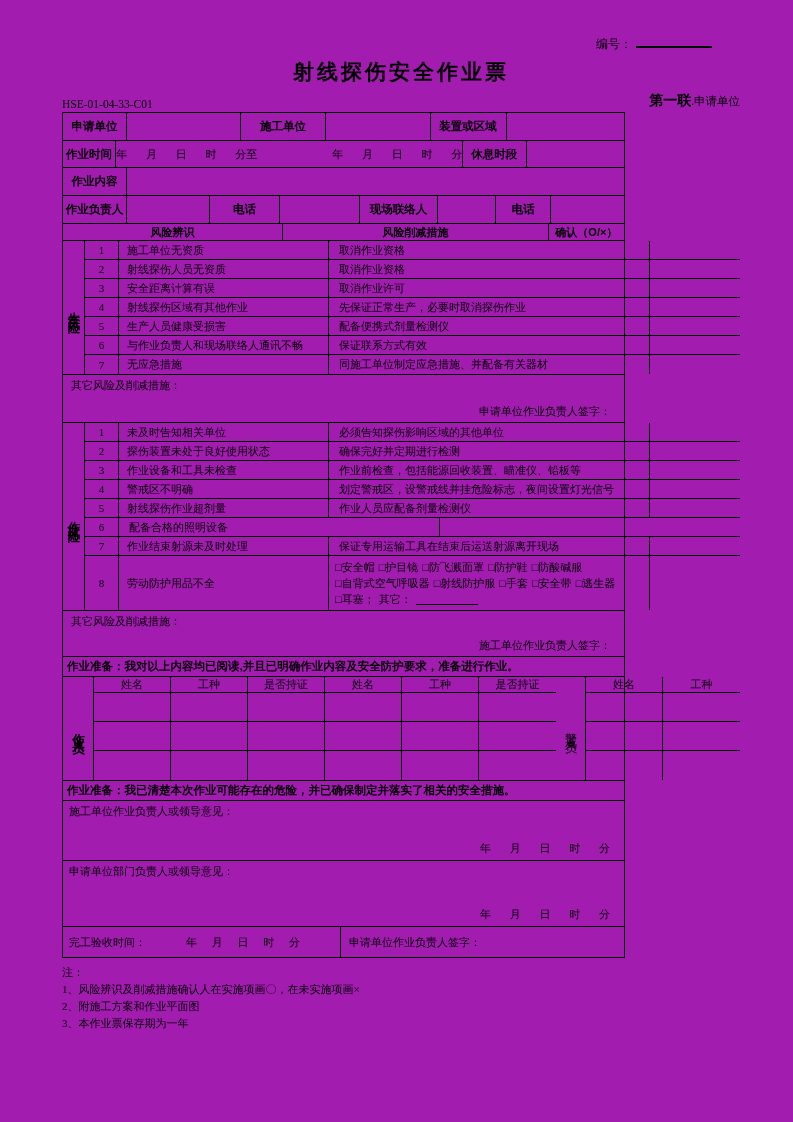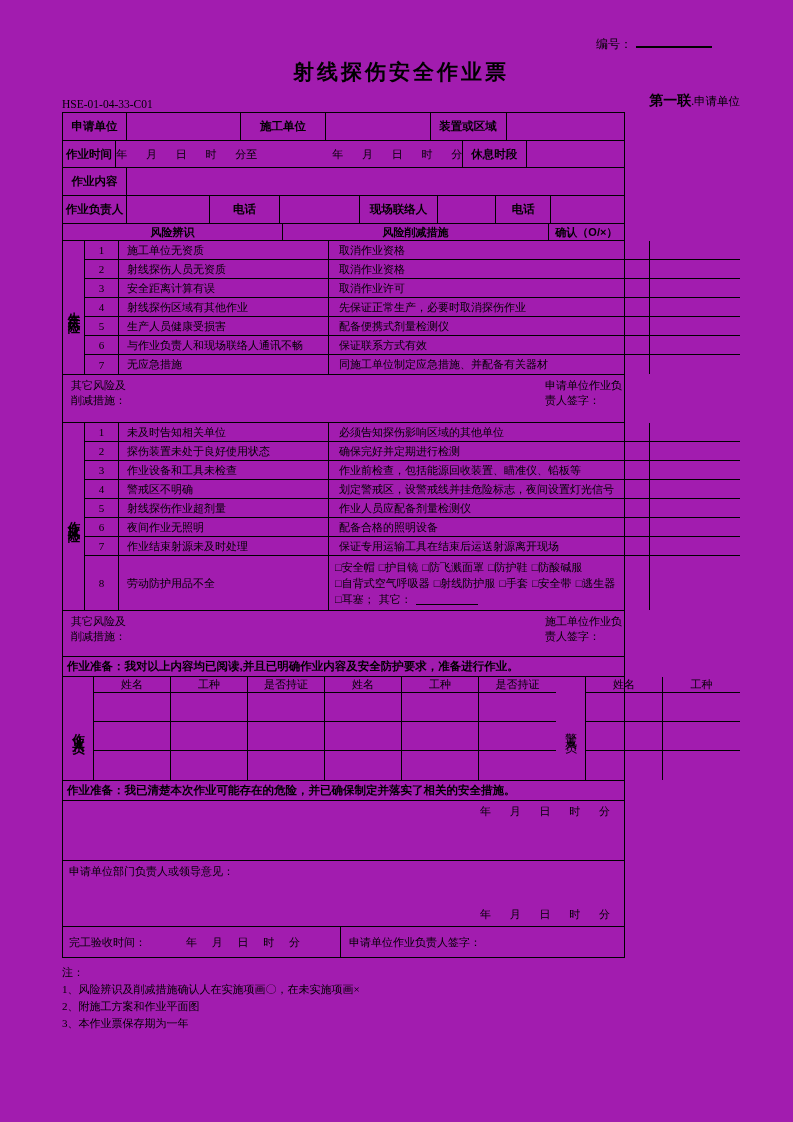--- a/index.html
+++ b/index.html
@@ -47,21 +47,21 @@
   .rrow:last-child { border-bottom:none; }
   .rrow .c { align-items:center; }
   .cnum { width:34px; justify-content:center; }
   .crisk { width:210px; padding-left:8px; }
   .cmeas { width:321px; padding-left:10px; }
   .cconf { width:90px; }
   .rrow8 { height:54px; }
   .ppe { flex-wrap:wrap; align-content:center; padding:2px 4px 2px 6px; line-height:16px; display:flex; }
   .ppe span { margin-right:4px; }
   .otherline { display:inline-block; width:62px; border-bottom:1px solid #000; height:12px; }
-  .otherrow { display:flex; flex-direction:row; justify-content:space-between; border-bottom:1px solid #000; padding:3px 0 3px 8px; }
+  .otherrow { display:flex; flex-direction:column; justify-content:space-between; border-bottom:1px solid #000; padding:3px 0 3px 8px; }
   .otherrow .sig { padding-left:408px; }
   .oth1 { height:48px; } .oth2 { height:46px; }
 
   .banner { border-bottom:1px solid #000; font-weight:bold; font-family:"Liberation Sans","DejaVu Sans",sans-serif; padding:2px 0 2px 4px; font-size:11.5px; }
 
   
   .pers { display:flex; border-bottom:1px solid #000; }
   .plabel { width:31px; }
   .glabel { width:30px; font-weight:normal; font-size:12px; }
   .pblock { display:flex; flex-direction:column; }
@@ -226,21 +226,20 @@
             <div class="c cconf"></div>
           </div>
           <div class="rrow">
             <div class="c cnum">5</div>
             <div class="c crisk">射线探伤作业超剂量</div>
             <div class="c cmeas">作业人员应配备剂量检测仪</div>
             <div class="c cconf"></div>
           </div>
           <div class="rrow">
             <div class="c cnum">6</div>
-            <div class="c crisk">夜间作业无照明</div>
             <div class="c cmeas">配备合格的照明设备</div>
             <div class="c cconf"></div>
           </div>
           <div class="rrow">
             <div class="c cnum">7</div>
             <div class="c crisk">作业结束射源未及时处理</div>
             <div class="c cmeas">保证专用运输工具在结束后运送射源离开现场</div>
             <div class="c cconf"></div>
           </div>
           <div class="rrow rrow8">
@@ -326,20 +325,21 @@
           <div class="prow pdata">
             <div class="pc"></div>
               <div class="pc"></div>
           </div>
         </div>
       </div>
 
       <div class="banner">作业准备：我已清楚本次作业可能存在的危险，并已确保制定并落实了相关的安全措施。</div>
 
       <div class="opin op1">
+        <span>施工单位作业负责人或领导意见：</span>
         <span class="opdate">年 月 日 时 分</span>
       </div>
 
       <div class="opin op2">
         <span>申请单位部门负责人或领导意见：</span>
         <span class="opdate">年 月 日 时 分</span>
       </div>
 
       <div class="r comp">
         <div class="c compleft">

